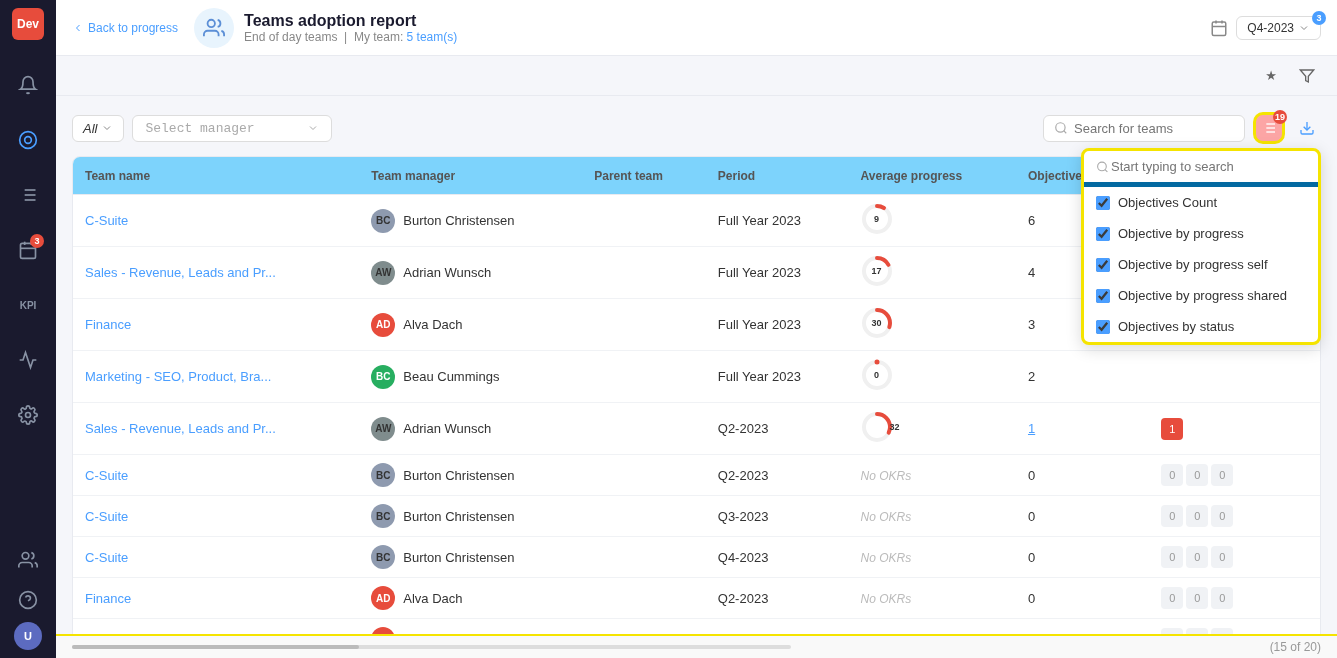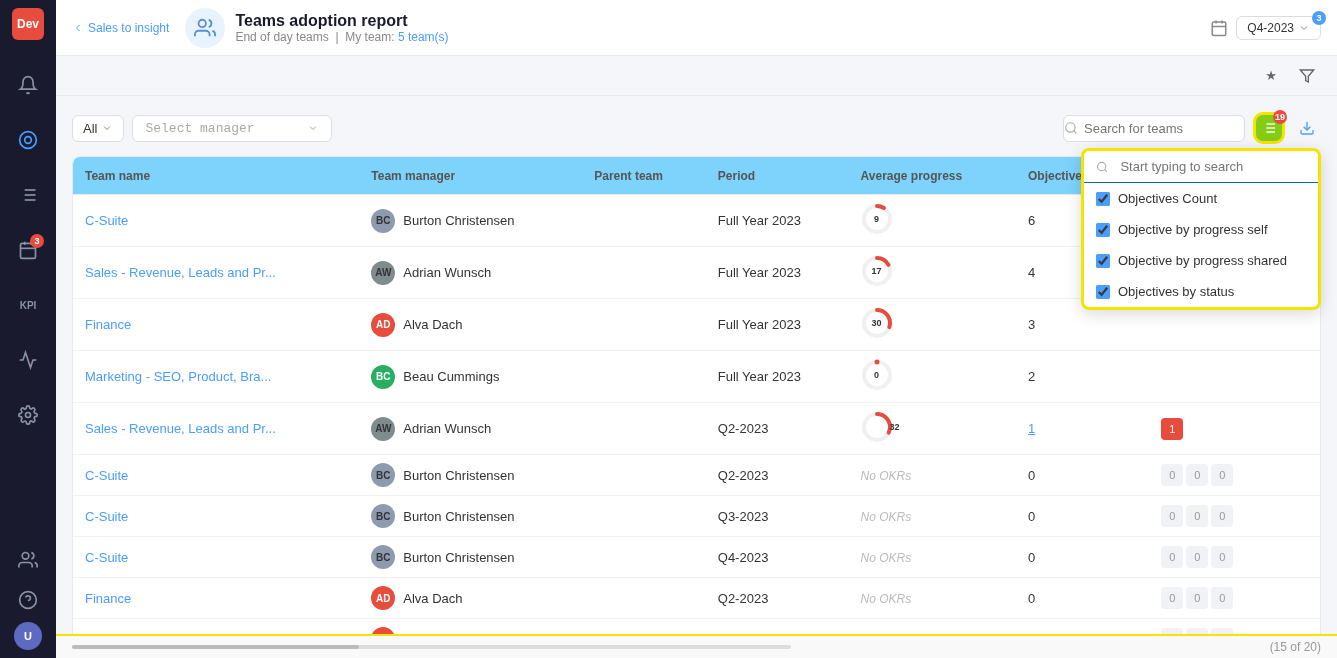--- a/index.html
+++ b/index.html
@@ -153,52 +153,53 @@
       margin-bottom: 12px;
     }
     .filter-all {
       display: flex; align-items: center; gap: 4px;
       border: 1px solid #ddd;
       border-radius: 6px;
       padding: 5px 10px;
       background: white;
       cursor: pointer;
       font-size: 13px;
+      font-style: italic;
     }
     .filter-manager {
       border: 1px solid #ddd;
       border-radius: 6px;
       padding: 5px 12px;
       background: white;
       cursor: pointer;
       font-size: 13px;
       color: #aaa;
       display: flex; align-items: center; gap: 8px;
       min-width: 200px;
       font-family: Liberation Mono, monospace;
     }
     .search-teams {
       margin-left: auto;
       display: flex; align-items: center;
       border: 1px solid #ddd;
       border-radius: 6px;
-      padding: 5px 0;
+      padding: 5px 10px;
       background: white;
       gap: 6px;
     }
     .search-teams input {
       border: none; outline: none;
       font-size: 13px;
       color: #333;
       width: 160px;
     }
     .column-filter-btn {
       position: relative;
       width: 32px; height: 32px;
-      background: #84cc16;
+      background: #fca5a5;
       border-radius: 6px;
       display: flex; align-items: center; justify-content: center;
       cursor: pointer;
       color: white;
     }
     .col-badge {
       position: absolute;
       top: -5px; right: -5px;
       background: #e74c3c;
       color: white;
@@ -291,23 +292,23 @@
       top: 52px;
       right: 16px;
       background: white;
       border: 3px solid #f5e400;
       border-radius: 8px;
       width: 240px;
       box-shadow: 0 4px 16px rgba(0,0,0,0.15);
       z-index: 100;
     }
     .dropdown-search {
-      display: flex; align-items: center; gap: 12px;
+      display: flex; align-items: center; gap: 2px;
       padding: 8px 12px;
-      border-bottom: 1px solid #0369a1;
+      border-bottom: 5px solid #0369a1;
     }
     .dropdown-search input {
       border: none; outline: none;
       font-size: 13px;
       color: #aaa;
       width: 100%;
     }
     .dropdown-item {
       display: flex; align-items: center; gap: 8px;
       padding: 8px 12px;
@@ -412,21 +413,21 @@
   </div>
 </div>
 
 <div class="main">
 
   <div class="topbar">
     <div class="back-link">
       <svg width="12" height="12" viewBox="0 0 24 24" fill="none" stroke="currentColor" stroke-width="2">
           <polyline points="15 18 9 12 15 6"></polyline>
         </svg>
-      <span>Sales to insight</span>
+      <span>Back to progress</span>
     </div>
     <div class="report-icon">
       <svg width="22" height="22" viewBox="0 0 24 24" fill="none" stroke="#5c8fd6" stroke-width="2">
           <path d="M17 21v-2a4 4 0 0 0-4-4H5a4 4 0 0 0-4 4v2"></path>
           <circle cx="9" cy="7" r="4"></circle>
           <path d="M23 21v-2a4 4 0 0 0-3-3.87"></path>
           <path d="M16 3.13a4 4 0 0 1 0 7.75"></path>
         </svg>
     </div>
     <div class="report-info">
@@ -765,20 +766,24 @@
           </svg>
         <input type="text" placeholder="Start typing to search" style="">
       </div>
       <div id="dropdown-items">
           <div class="dropdown-item">
             <input type="checkbox" checked="" style="">
     <span>Objectives Count</span>
           </div>
           <div class="dropdown-item">
             <input type="checkbox" checked="" style="">
+    <span>Objective by progress</span>
+          </div>
+          <div class="dropdown-item">
+            <input type="checkbox" checked="" style="">
     <span>Objective by progress self</span>
           </div>
           <div class="dropdown-item">
             <input type="checkbox" checked="" style="">
     <span>Objective by progress shared</span>
           </div>
           <div class="dropdown-item">
             <input type="checkbox" checked="" style="">
     <span>Objectives by status</span>
           </div>

